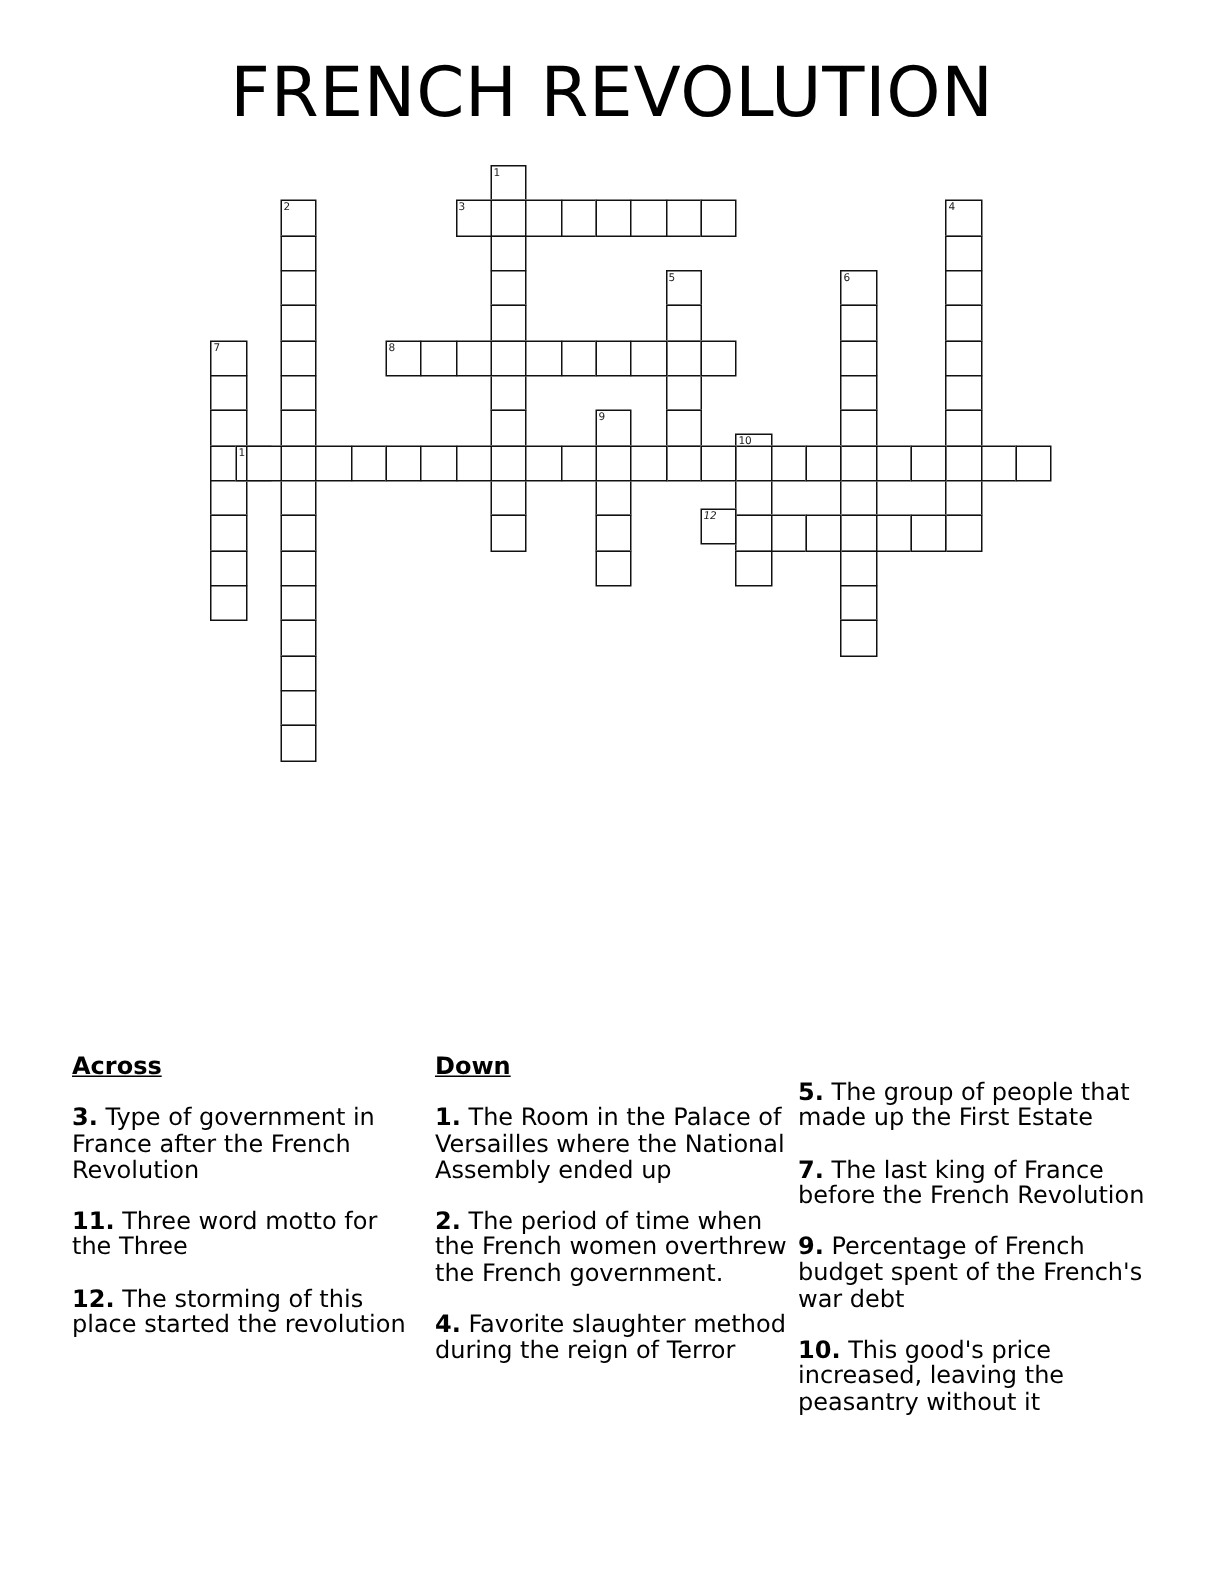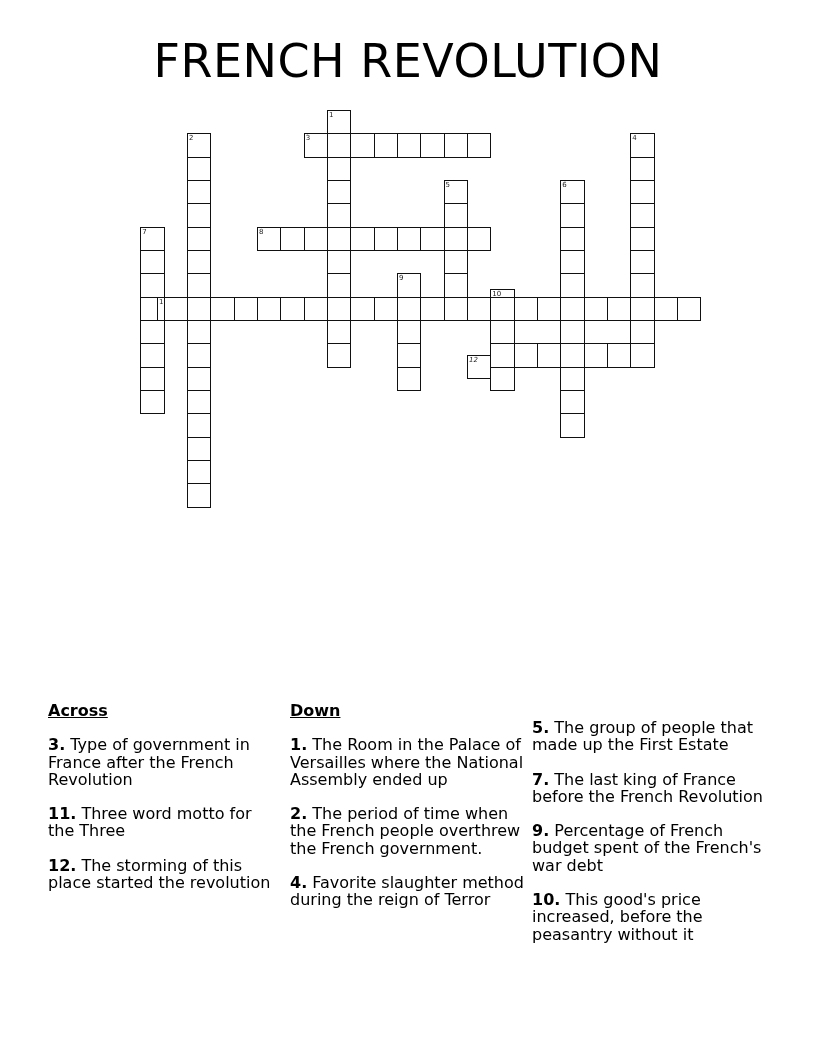--- a/index.html
+++ b/index.html
@@ -146,41 +146,41 @@
     <div class="cell" style="left: 350.3px; top: 296.64px;"></div>
     <div class="cell" style="left: 373.63px; top: 296.64px;"></div>
     <div class="cell" style="left: 420.29px; top: 296.64px;"></div>
     <div class="cell" style="left: 466.95px; top: 296.64px;"></div>
     <div class="cell" style="left: 513.61px; top: 296.64px;"></div>
     <div class="cell" style="left: 536.94px; top: 296.64px;"></div>
     <div class="cell" style="left: 583.6px; top: 296.64px;"></div>
     <div class="cell" style="left: 606.93px; top: 296.64px;"></div>
     <div class="cell" style="left: 653.59px; top: 296.64px;"></div>
     <div class="cell" style="left: 676.92px; top: 296.64px;"></div>
-    <div class="cell" style="left: 466.95px; top: 355px; font-style: italic;">
+    <div class="cell" style="left: 466.95px; top: 339px; font-style: italic;">
       <span class="num">12</span>
     </div>
     <div class="cell" style="left: 513.61px; top: 343.3px;"></div>
     <div class="cell" style="left: 536.94px; top: 343.3px;"></div>
     <div class="cell" style="left: 583.6px; top: 343.3px;"></div>
     <div class="cell" style="left: 606.93px; top: 343.3px;"></div>
   </div>
 
 <div class="clues" id="col-across">
   <span class="clue-head">Across</span>
   <div class="clue"><b>3.</b> <span>Type of government in France after the French Revolution</span></div>
   <div class="clue"><b>11.</b> <span>Three word motto for the Three</span></div>
   <div class="clue"><b>12.</b> <span>The storming of this place started the revolution</span></div>
 </div>
 
 <div class="clues" id="col-down">
   <span class="clue-head">Down</span>
   <div class="clue"><b>1.</b> <span>The Room in the Palace of Versailles where the National Assembly ended up</span></div>
-  <div class="clue"><b>2.</b> <span>The period of time when the French people overthrew the French government.</span></div>
+  <div class="clue"><b>2.</b> <span>The period of time when the French women overthrew the French government.</span></div>
   <div class="clue"><b>4.</b> <span>Favorite slaughter method during the reign of Terror</span></div>
 </div>
 
 <div class="clues" id="col-down2">
   <div class="clue"><b>5.</b> <span>The group of people that made up the First Estate</span></div>
   <div class="clue"><b>7.</b> <span>The last king of France before the French Revolution</span></div>
   <div class="clue"><b>9.</b> <span>Percentage of French budget spent of the French's war debt</span></div>
-  <div class="clue"><b>10.</b> <span>This good's price increased, before the peasantry without it</span></div>
+  <div class="clue"><b>10.</b> <span>This good's price increased, leaving the peasantry without it</span></div>
 </div>
 
 </body></html>

